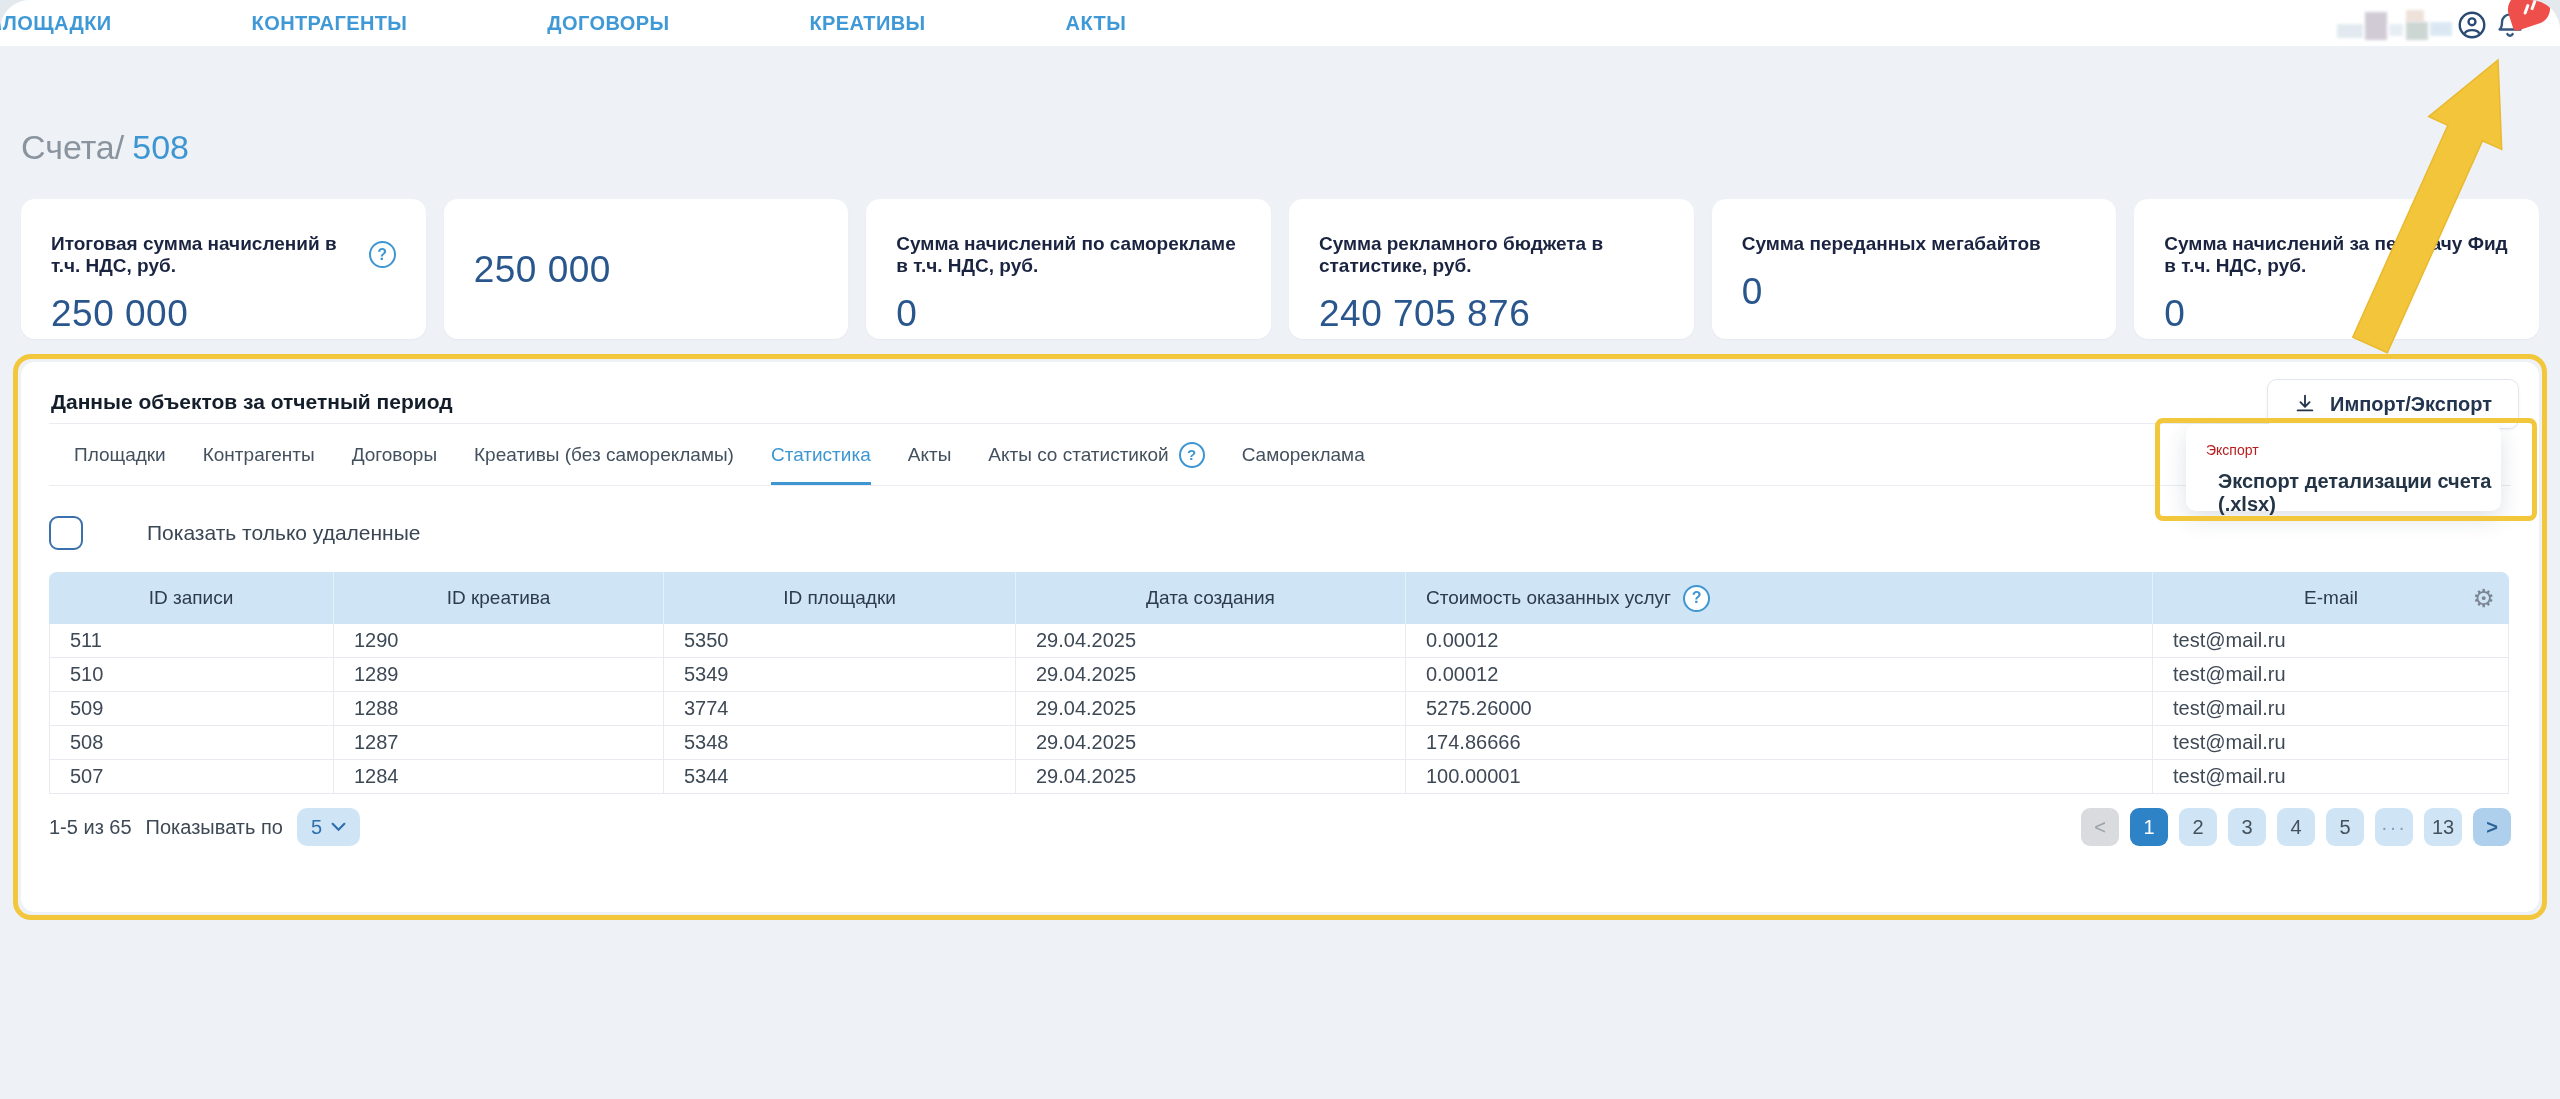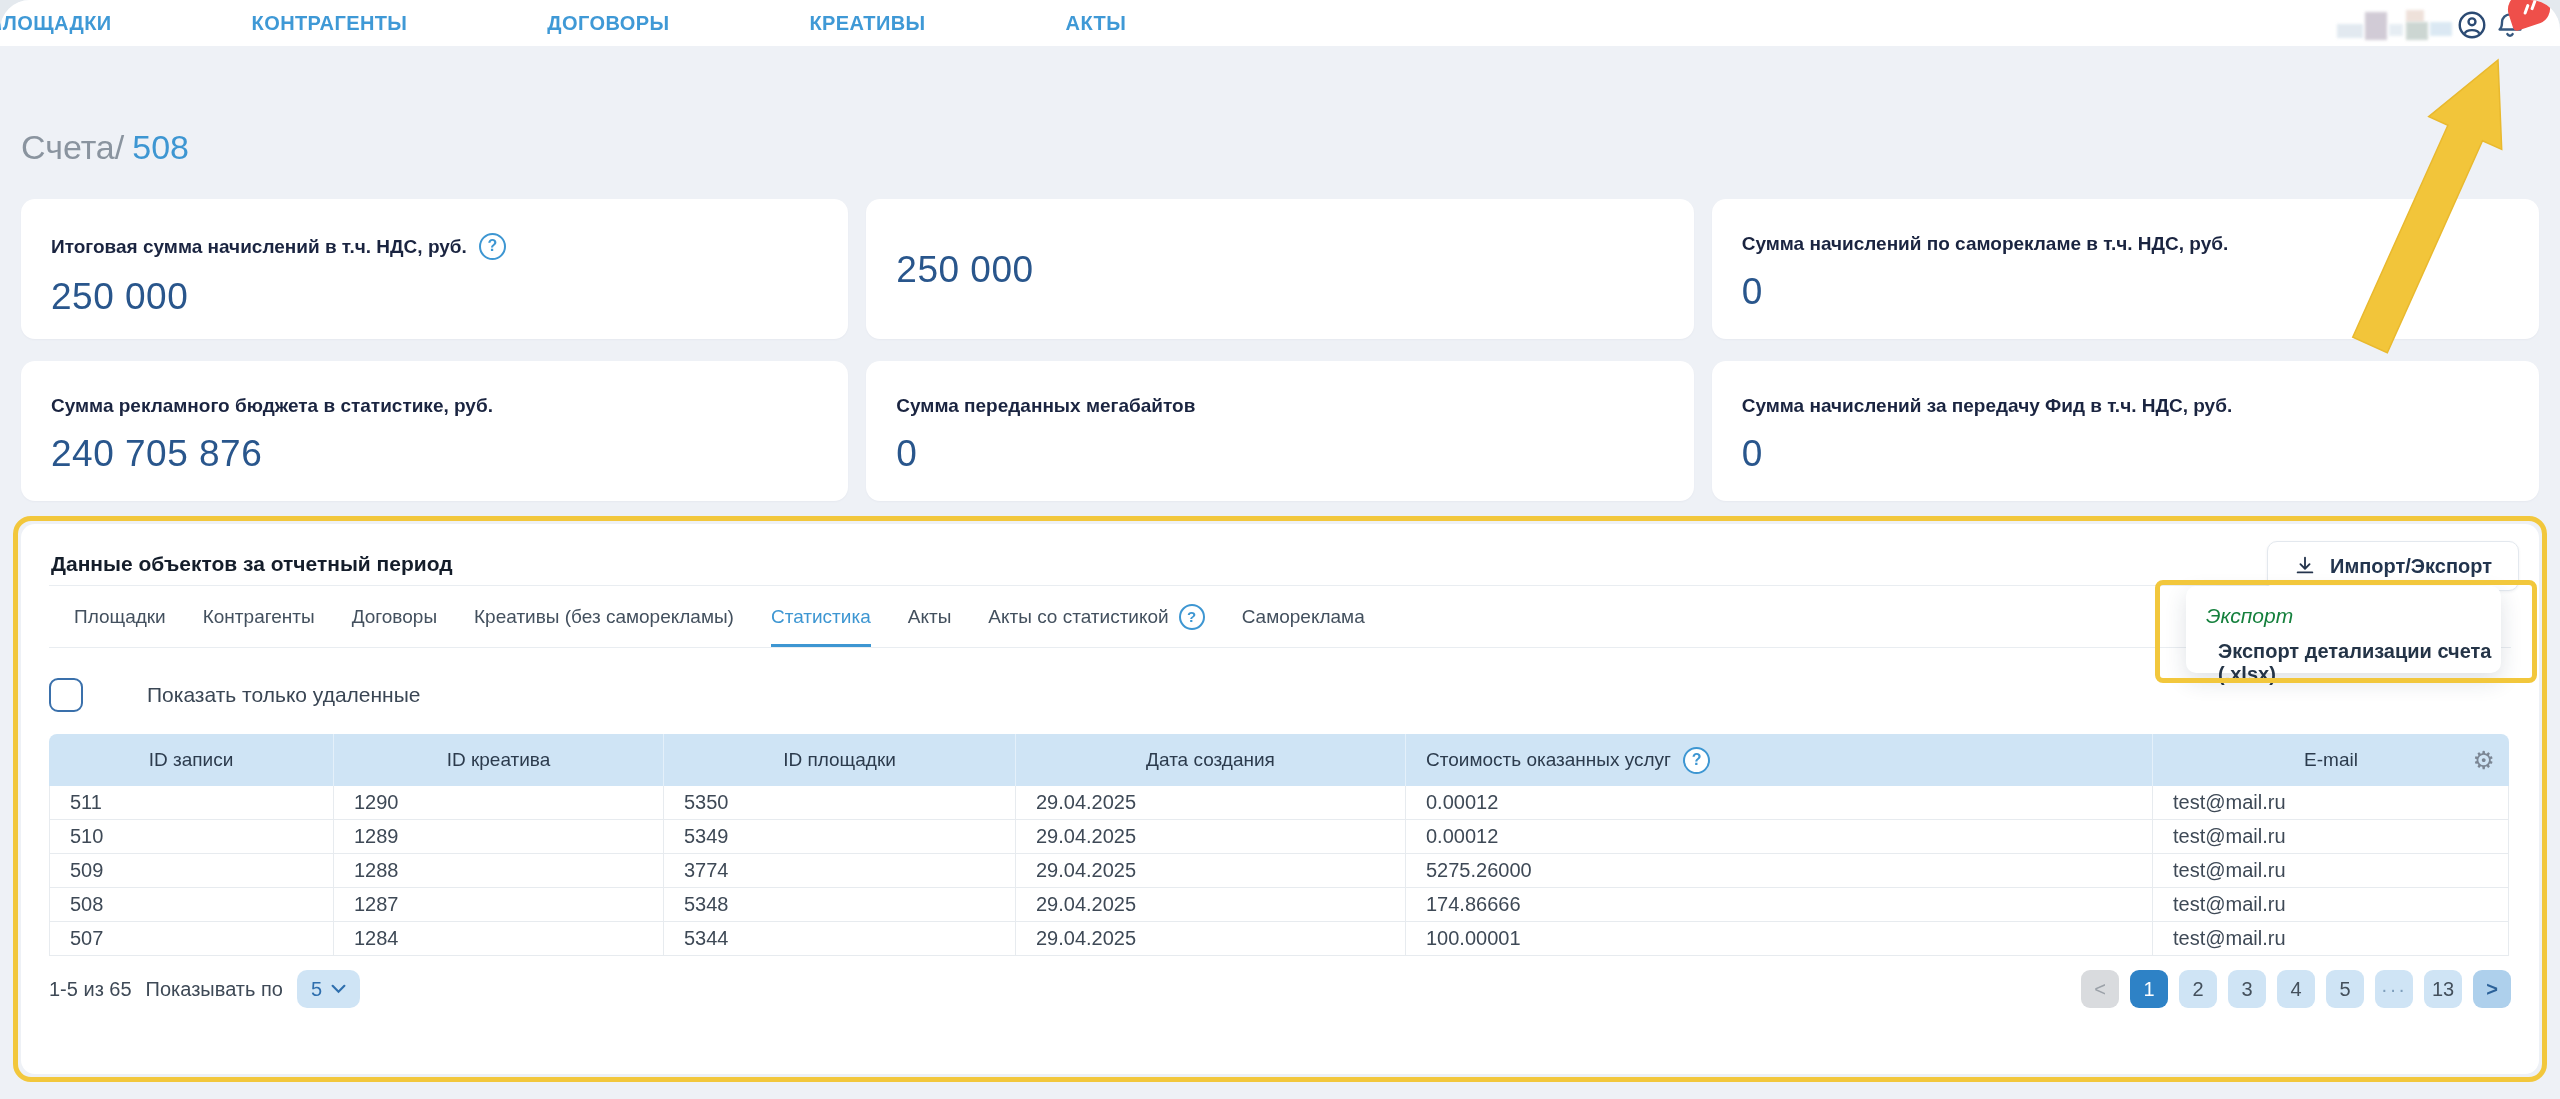--- a/index.html
+++ b/index.html
@@ -38,21 +38,21 @@
   .badge i:nth-child(1){ left:17px; top:11px; }
   .badge i:nth-child(2){ left:25px; top:9px; }
 
   
   .content { padding: 0 21px; }
   .breadcrumb { margin-top:82px; font-size:34px; font-weight:500; }
   .breadcrumb .crumb-root { color:#8a949f; }
   .breadcrumb .crumb-id { color:#3d96d2; margin-left:8px; }
 
   .cards-grid {
-    display:grid; grid-template-columns: repeat(3, 1fr);
+    display:grid; grid-template-columns: repeat(6, 1fr);
     gap:22px 18px; margin-top:32px;
   }
   .card {
     background:#ffffff; border-radius:14px; height:140px;
     padding:34px 30px 0 30px; box-shadow:0 1px 2px rgba(40,60,90,.04);
   }
   .card-label { display:flex; align-items:center; gap:12px; font-size:19px; font-weight:700; color:#1a2440; line-height:1.15; }
   .card-value { margin-top:16px; font-size:37px; font-weight:400; color:#29568c; letter-spacing:.5px; }
 
   .help-icon {
@@ -129,21 +129,21 @@
   .pg-btn.active { background:#2e82c6; color:#ffffff; }
   .pg-btn.dots { color:#7f9fbc; letter-spacing:2px; }
   .pg-btn.next { background:#aed0ec; color:#2c6299; font-weight:700; }
 
   
   .export-menu {
     position:absolute; right:38px; top:62px; width:315px; height:87px;
     background:#fff; border-radius:10px; box-shadow:0 8px 22px rgba(30,50,75,.14);
     z-index:20; padding:18px 0 0 0;
   }
-  .export-group { padding-left:20px; font-size:21px; color:#15803d;font-style:italic; }
+  .export-group { padding-left:20px; font-size:14px; color:#b91c1c; }
   .export-item { margin-top:12px; padding-left:32px; font-size:20px; font-weight:600; color:#243447; cursor:pointer; }
   .export-annot {
     position:absolute; right:2px; top:56px; width:382px; height:103px;
     border:5px solid #f2c73c; border-radius:8px; z-index:21; pointer-events:none;
   }
 
   
   .annot-arrow { position:absolute; left:0; top:0; width:2560px; height:1099px; pointer-events:none; z-index:40; }
 
   svg.sicon { display:block; }

